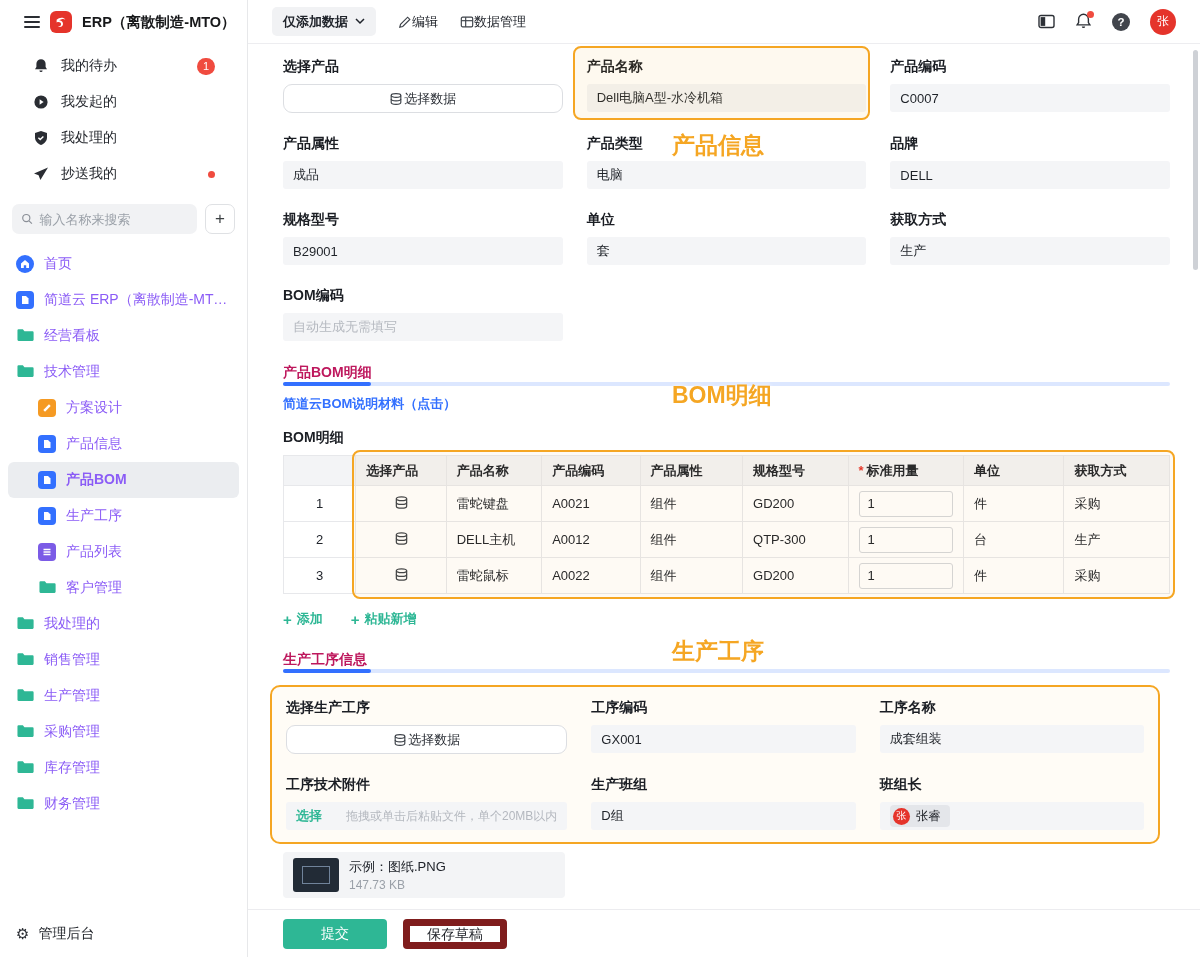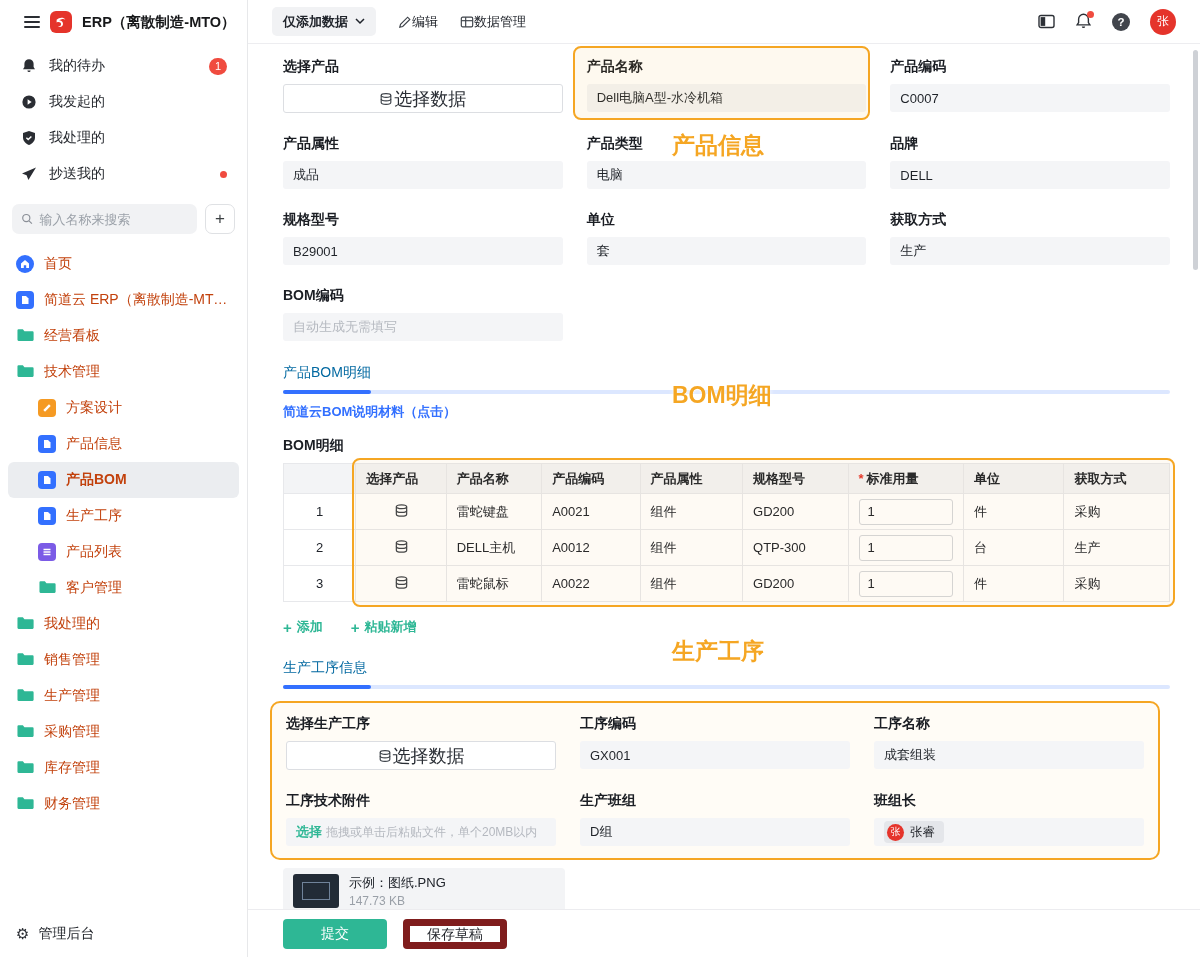--- a/index.html
+++ b/index.html
@@ -7,32 +7,32 @@
   body { font-family:"Liberation Sans","DejaVu Sans",sans-serif; background:#fff; color:#20242b; }
   .page { display:flex; width:1200px; height:957px; }
 
   
   .sidebar { width:248px; flex:none; border-right:1px solid #e7e8ea; display:flex; flex-direction:column; background:#fff; }
   .sb-header { height:44px; display:flex; align-items:center; gap:10px; padding:0 24px; flex:none; }
   .hamburger { width:16px; height:12px; display:flex; flex-direction:column; justify-content:space-between; cursor:pointer; flex:none; }
   .hamburger i { height:2px; background:#2a2d33; border-radius:1px; }
   .logo { width:22px; height:22px; border-radius:6px; background:#E5342B; display:flex; align-items:center; justify-content:center; flex:none; }
   .sb-title { font-size:14.5px; font-weight:700; color:#17181a; white-space:nowrap; }
-  .quick { padding:4px 12px; flex:none; }
+  .quick { padding:4px 24px; flex:none; }
   .q-item { height:36px; display:flex; align-items:center; gap:12px; padding:0 8px; border-radius:6px; font-size:14px; color:#25282e; cursor:pointer; }
   .q-icon { width:17px; height:17px; display:flex; align-items:center; justify-content:center; flex:none; }
   .badge { margin-left:auto; min-width:18px; height:17px; border-radius:9px; background:#F04B3F; color:#fff; font-size:11px; display:flex; align-items:center; justify-content:center; padding:0 5px; }
   .reddot { margin-left:auto; width:7px; height:7px; border-radius:50%; background:#F04B3F; }
   .search-row { display:flex; gap:8px; padding:8px 12px; align-items:center; flex:none; }
   .search-box { flex:1; height:30px; background:#f1f2f4; border-radius:7px; display:flex; align-items:center; gap:6px; padding:0 9px; }
   .search-box input { border:none; outline:none; background:transparent; font-size:13px; width:100%; font-family:inherit; color:#25282e; }
   .search-box input::placeholder { color:#9aa0a8; }
   .add-btn { width:30px; height:30px; border:1px solid #dfe1e4; background:#fff; border-radius:7px; font-size:17px; color:#3c4043; display:flex; align-items:center; justify-content:center; cursor:pointer; }
   .nav { flex:1; overflow:hidden; padding:4px 8px; }
-  .nav-item { height:36px; display:flex; align-items:center; gap:10px; padding:0 8px; border-radius:6px; font-size:14px; color:#c2410c; cursor:pointer; white-space:nowrap; overflow:hidden; }
+  .nav-item { height:36px; display:flex; align-items:center; gap:10px; padding:0 8px; border-radius:6px; font-size:14px; color:#8b5cf6; cursor:pointer; white-space:nowrap; overflow:hidden; }
   .nav-item span.lbl { overflow:hidden; text-overflow:ellipsis; }
   .nav-item.child { padding-left:30px; }
   .nav-item.active { background:#ebedf0; font-weight:600; }
   .sq { width:18px; height:18px; border-radius:4px; display:flex; align-items:center; justify-content:center; flex:none; }
   .sq.blue { background:#3370FF; } .sq.orange { background:#F59A23; } .sq.purple { background:#7B5BE6; }
   .circ { width:18px; height:18px; border-radius:50%; background:#3370FF; display:flex; align-items:center; justify-content:center; flex:none; }
   .sb-footer { height:46px; display:flex; align-items:center; gap:9px; padding:0 16px; font-size:14px; color:#25282e; flex:none; cursor:pointer; }
   .gear { font-family:"DejaVu Sans",sans-serif; font-size:15px; color:#2a2d33; line-height:1; }
 
   
@@ -44,28 +44,28 @@
   .icon-btn { position:relative; background:none; border:none; cursor:pointer; display:flex; align-items:center; }
   .bell-dot { position:absolute; top:-2px; right:-2px; width:7px; height:7px; border-radius:50%; background:#F04B3F; }
   .help-circle { width:18px; height:18px; border-radius:50%; background:#41454c; color:#fff; font-size:11.5px; font-weight:700; display:flex; align-items:center; justify-content:center; }
   .avatar { width:26px; height:26px; border-radius:50%; background:#E5342B; color:#fff; font-size:12px; display:flex; align-items:center; justify-content:center; cursor:pointer; }
 
   .content { flex:1; position:relative; padding:14px 30px 0 35px; overflow:hidden; }
   .grid3 { display:grid; grid-template-columns:repeat(3,1fr); column-gap:24px; row-gap:22px; }
   .flabel { display:block; font-size:14px; font-weight:700; color:#1b1e24; margin-bottom:8px; }
   .control { height:28px; background:#f4f5f7; border-radius:3px; display:flex; align-items:center; padding:0 10px; font-size:13px; color:#1f2329; overflow:hidden; white-space:nowrap; }
   .control.ph { color:#b4b8bf; }
-  .select-btn { width:100%; height:29px; border:1px solid #dcdee2; border-radius:3px; background:#fff; display:flex; align-items:center; justify-content:center; gap:1px; font-size:18px; color:#2a2e35; font-family:inherit; cursor:pointer; }
+  .select-btn { width:100%; height:29px; border:1px solid #dcdee2; border-radius:9px; background:#fff; display:flex; align-items:center; justify-content:center; gap:1px; font-size:13px; color:#2a2e35; font-family:inherit; cursor:pointer; }
   .hl-wrap { position:relative; }
   .hl-box { position:absolute; top:-12px; right:-4px; bottom:-7px; left:-14px; border:2px solid #F5A623; border-radius:8px; background:rgba(245,166,35,0.07); pointer-events:none; }
 
   .anno { position:absolute; left:424px; font-size:23px; font-weight:800; color:#F5A623; text-shadow:0 0 5px #fff,0 1px 0 #fff; z-index:6; pointer-events:none; white-space:nowrap; }
 
   .section { margin-top:22px; }
-  .tab { display:inline-block; color:#0369a1; font-size:14px; font-weight:400; padding-bottom:8px; cursor:pointer; }
+  .tab { display:inline-block; color:#be185d; font-size:14px; font-weight:700; padding-bottom:0; cursor:pointer; }
   .section-bar { height:4px; background:#DCE7FF; border-radius:2px; position:relative; }
   .section-bar i { position:absolute; left:0; top:0; height:4px; width:88px; background:#3370FF; border-radius:2px; }
   .doc-link { display:inline-block; margin-top:9px; color:#3370FF; font-size:13px; font-weight:700; text-decoration:none; cursor:pointer; }
   .bom-label { margin-top:16px; font-size:14px; font-weight:700; color:#1b1e24; }
 
   .bom-table-wrap { position:relative; margin-top:8px; }
   table { border-collapse:collapse; table-layout:fixed; width:100%; font-size:13px; }
   th,td { border:1px solid #e7e8eb; padding:0 10px; text-align:left; color:#20242b; overflow:hidden; white-space:nowrap; }
   thead th { background:#f3f4f6; font-weight:600; height:30px; }
   tbody td { height:36px; background:#fff; }
@@ -73,21 +73,21 @@
   .th-req { color:#E5342B; margin-right:3px; }
   .qty-input { width:100%; height:26px; border:1px solid #d4d7dc; border-radius:3px; background:#fff; padding:0 8px; font-size:13px; font-family:inherit; color:#20242b; }
   .tbl-hl { position:absolute; left:69px; top:-5px; right:-5px; bottom:-5px; border:2px solid #F5A623; border-radius:8px; background:rgba(245,166,35,0.05); pointer-events:none; z-index:5; }
   .db-btn { background:none; border:none; cursor:pointer; display:inline-flex; align-items:center; justify-content:center; }
 
   .add-row { margin-top:16px; display:flex; gap:28px; }
   .add-link { background:none; border:none; color:#2EB795; font-size:13px; font-weight:600; display:flex; align-items:center; gap:5px; font-family:inherit; cursor:pointer; }
   .add-link .plus { font-size:15px; line-height:1; }
 
   .process-box { margin:12px 10px 0 -13px; border:2px solid #F5A623; border-radius:10px; padding:12px 14px; background:rgba(245,166,35,0.04); }
-  .pick { color:#2EB795; font-weight:600; margin-right:4px; }
+  .pick { color:#2EB795; font-weight:600; margin-right:24px; }
   .hint { color:#b4b8bf; font-size:12px; }
   .chip { display:flex; align-items:center; gap:6px; background:#e4e6ea; border-radius:4px; height:22px; padding:0 9px 0 3px; font-size:12.5px; color:#25282e; }
   .chip .av { width:17px; height:17px; border-radius:50%; background:#E5342B; color:#fff; font-size:10px; display:flex; align-items:center; justify-content:center; }
 
   .file-item { margin-top:8px; width:282px; background:#f3f4f6; border-radius:4px; padding:6px 10px; display:flex; gap:10px; align-items:center; }
   .thumb { width:46px; height:34px; background:#222b36; border-radius:3px; position:relative; flex:none; }
   .thumb::after { content:""; position:absolute; left:9px; top:8px; right:9px; bottom:8px; border:1px solid #70839a; }
   .file-name { font-size:13px; color:#20242b; }
   .file-size { font-size:12px; color:#9aa0a8; margin-top:2px; }
 

